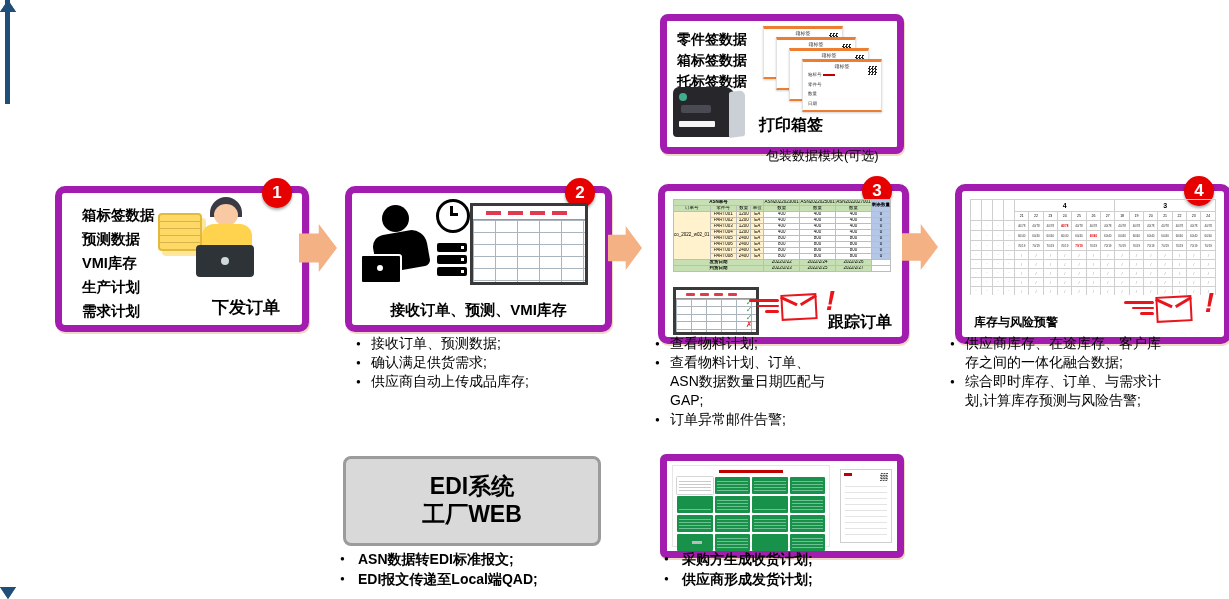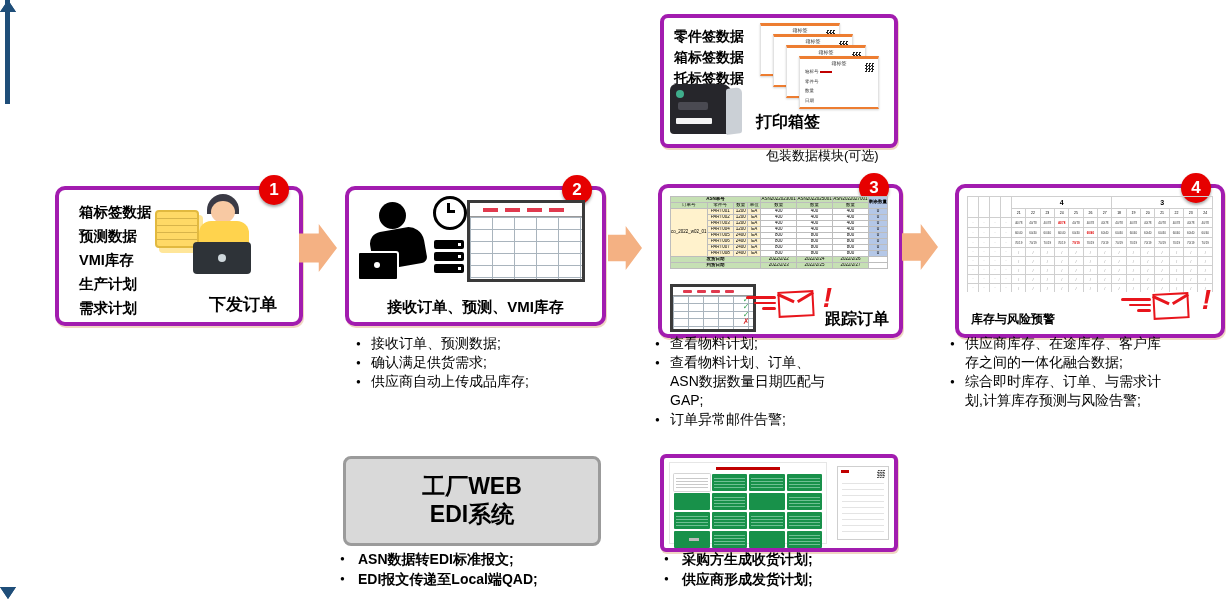--- a/index.html
+++ b/index.html
@@ -1,20 +1,20 @@
 <!DOCTYPE html>
 <html><head>
 <meta charset="utf-8">
 <style>
   html,body{margin:0;padding:0;background:#fff}
   .canvas{position:relative;width:1229px;height:599px;background:#fff;overflow:hidden;
           font-family:"Liberation Sans","DejaVu Sans",sans-serif;color:#000}
 
   
-  .obox{position:absolute;border:4px solid #a21caf;border-radius:10px;background:#fff;box-shadow:1px 2px 0 rgba(197,90,17,.25)}
+  .obox{position:absolute;border:7px solid #a21caf;border-radius:10px;background:#fff;box-shadow:1px 2px 0 rgba(197,90,17,.25)}
   #box1{left:55px;top:186px;width:240px;height:132px}
   #box2{left:345px;top:186px;width:253px;height:132px}
   #box3{left:658px;top:184px;width:237px;height:146px}
   #box4{left:955px;top:184px;width:262px;height:146px}
   #pack{left:660px;top:14px;width:230px;height:126px;border-radius:8px}
   #recv{left:660px;top:454px;width:230px;height:90px;border-radius:6px}
 
   .badge{position:absolute;top:-15px;right:10px;width:30px;height:30px;border-radius:50%;
          background:#E60000;color:#fff;font-weight:bold;font-size:17px;display:flex;
          align-items:center;justify-content:center;box-shadow:0 2px 3px rgba(0,0,0,.35)}
@@ -244,22 +244,22 @@
     <div class="li">供应商自动上传成品库存;</div>
   </div>
 
   <div id="dbl">
     <div class="tri-up"></div>
       <div class="vline"></div>
       <div class="tri-dn"></div>
   </div>
 
   <div id="edibox">
+    <div>EDI系统</div>
     <div>工厂WEB</div>
-    <div>EDI系统</div>
   </div>
   <div class="bullets bold" id="bltE">
     <div class="li">ASN数据转EDI标准报文;</div>
     <div class="li">EDI报文传递至Local端QAD;</div>
   </div>
 
   <div class="peach" id="arrow2"></div>
 
   <div class="obox" id="pack">
     <div class="plabels">

